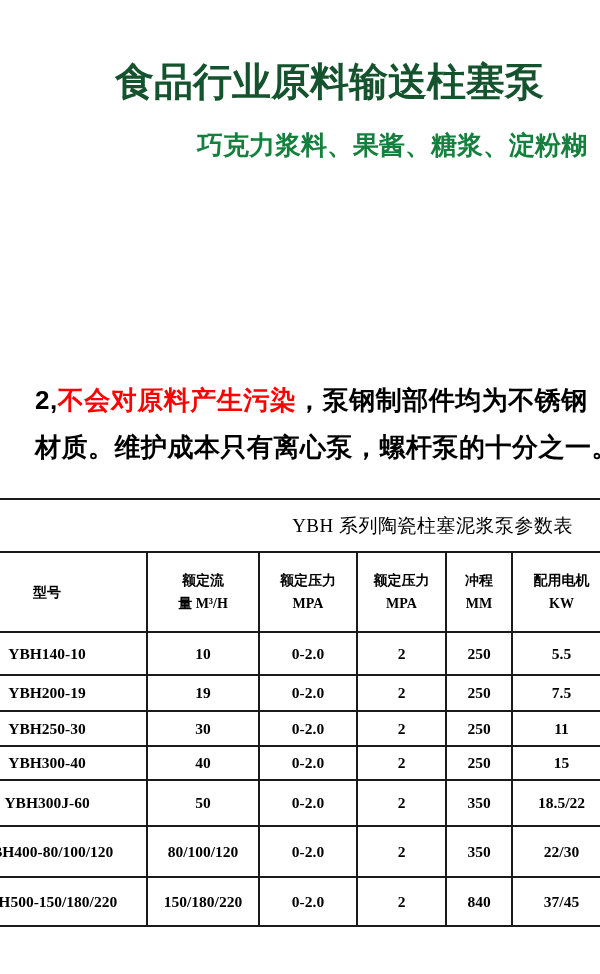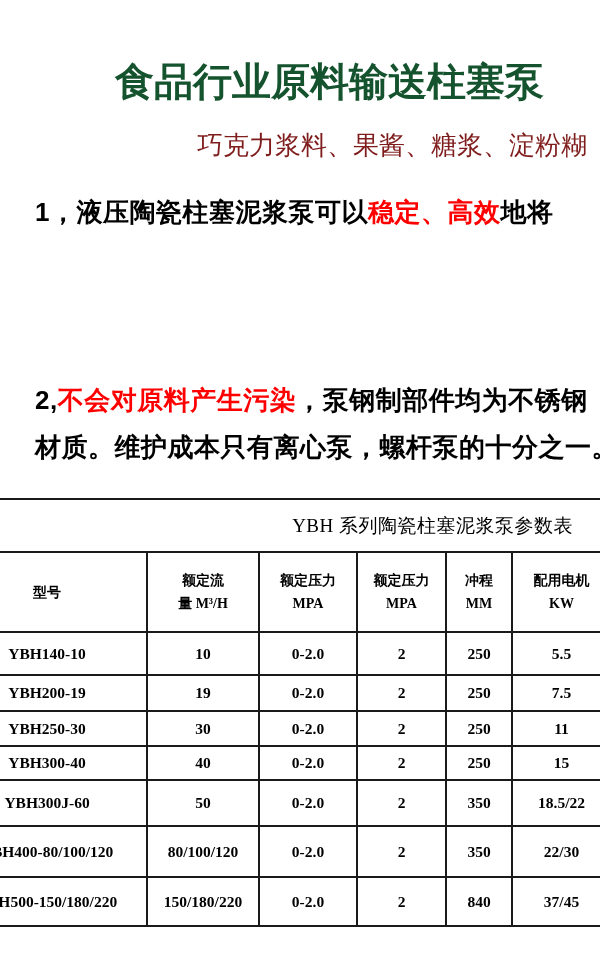--- a/index.html
+++ b/index.html
@@ -6,21 +6,21 @@
   body{width:600px;height:974px;background:#fff;font-family:"Liberation Sans","DejaVu Sans",sans-serif;}
   .page{position:relative;width:600px;height:974px;overflow:hidden;background:#fff;}
 
   
   .logo-block{position:absolute;left:36px;top:46px;width:76px;text-align:center;}
   .logo-block svg{display:block;margin:0 auto;}
   .brand-name{margin-top:1px;font-size:17px;font-weight:900;color:#161a4e;letter-spacing:1px;white-space:nowrap;}
 
   
   .main-title{position:absolute;left:115px;top:59px;font-size:39px;line-height:46px;font-weight:900;color:#14532d;white-space:nowrap;letter-spacing:0;}
-  .subtitle{position:absolute;left:197px;top:130px;font-size:26px;line-height:30px;font-weight:400;color:#7f1d1d;white-space:nowrap;}
+  .subtitle{position:absolute;left:197px;top:130px;font-size:26px;line-height:30px;font-weight:700;color:#15803d;white-space:nowrap;}
 
   
   .para{position:absolute;left:35px;width:560px;color:#000;font-size:26px;font-weight:900;}
   .para .pline{height:47px;line-height:47px;white-space:nowrap;letter-spacing:0.5px;}
   .para1{top:189px;}
   .para2{top:377px;}
   .red{color:#fe0000;}
 
   
   .table-wrap{position:absolute;left:-54px;top:498px;width:664px;}
@@ -34,21 +34,20 @@
 </head>
 <body>
 
 <div class="page">
 
 
   <div class="main-title">食品行业原料输送柱塞泵</div>
   <div class="subtitle">巧克力浆料、果酱、糖浆、淀粉糊</div>
 
   <div class="para para1">
-    <div class="pline"><span>1，液压陶瓷柱塞泥浆泵可以</span><span class="red">稳定、高效</span><span>地将</span></div>
   </div>
 
   <div class="para para2">
     <div class="pline"><span>2,</span><span class="red">不会对原料产生污染</span><span>，泵钢制部件均为不锈钢</span></div>
     <div class="pline"><span>材质。维护成本只有离心泵，螺杆泵的十分之一。</span></div>
   </div>
 
   <div class="table-wrap">
     <table>
       <colgroup>

